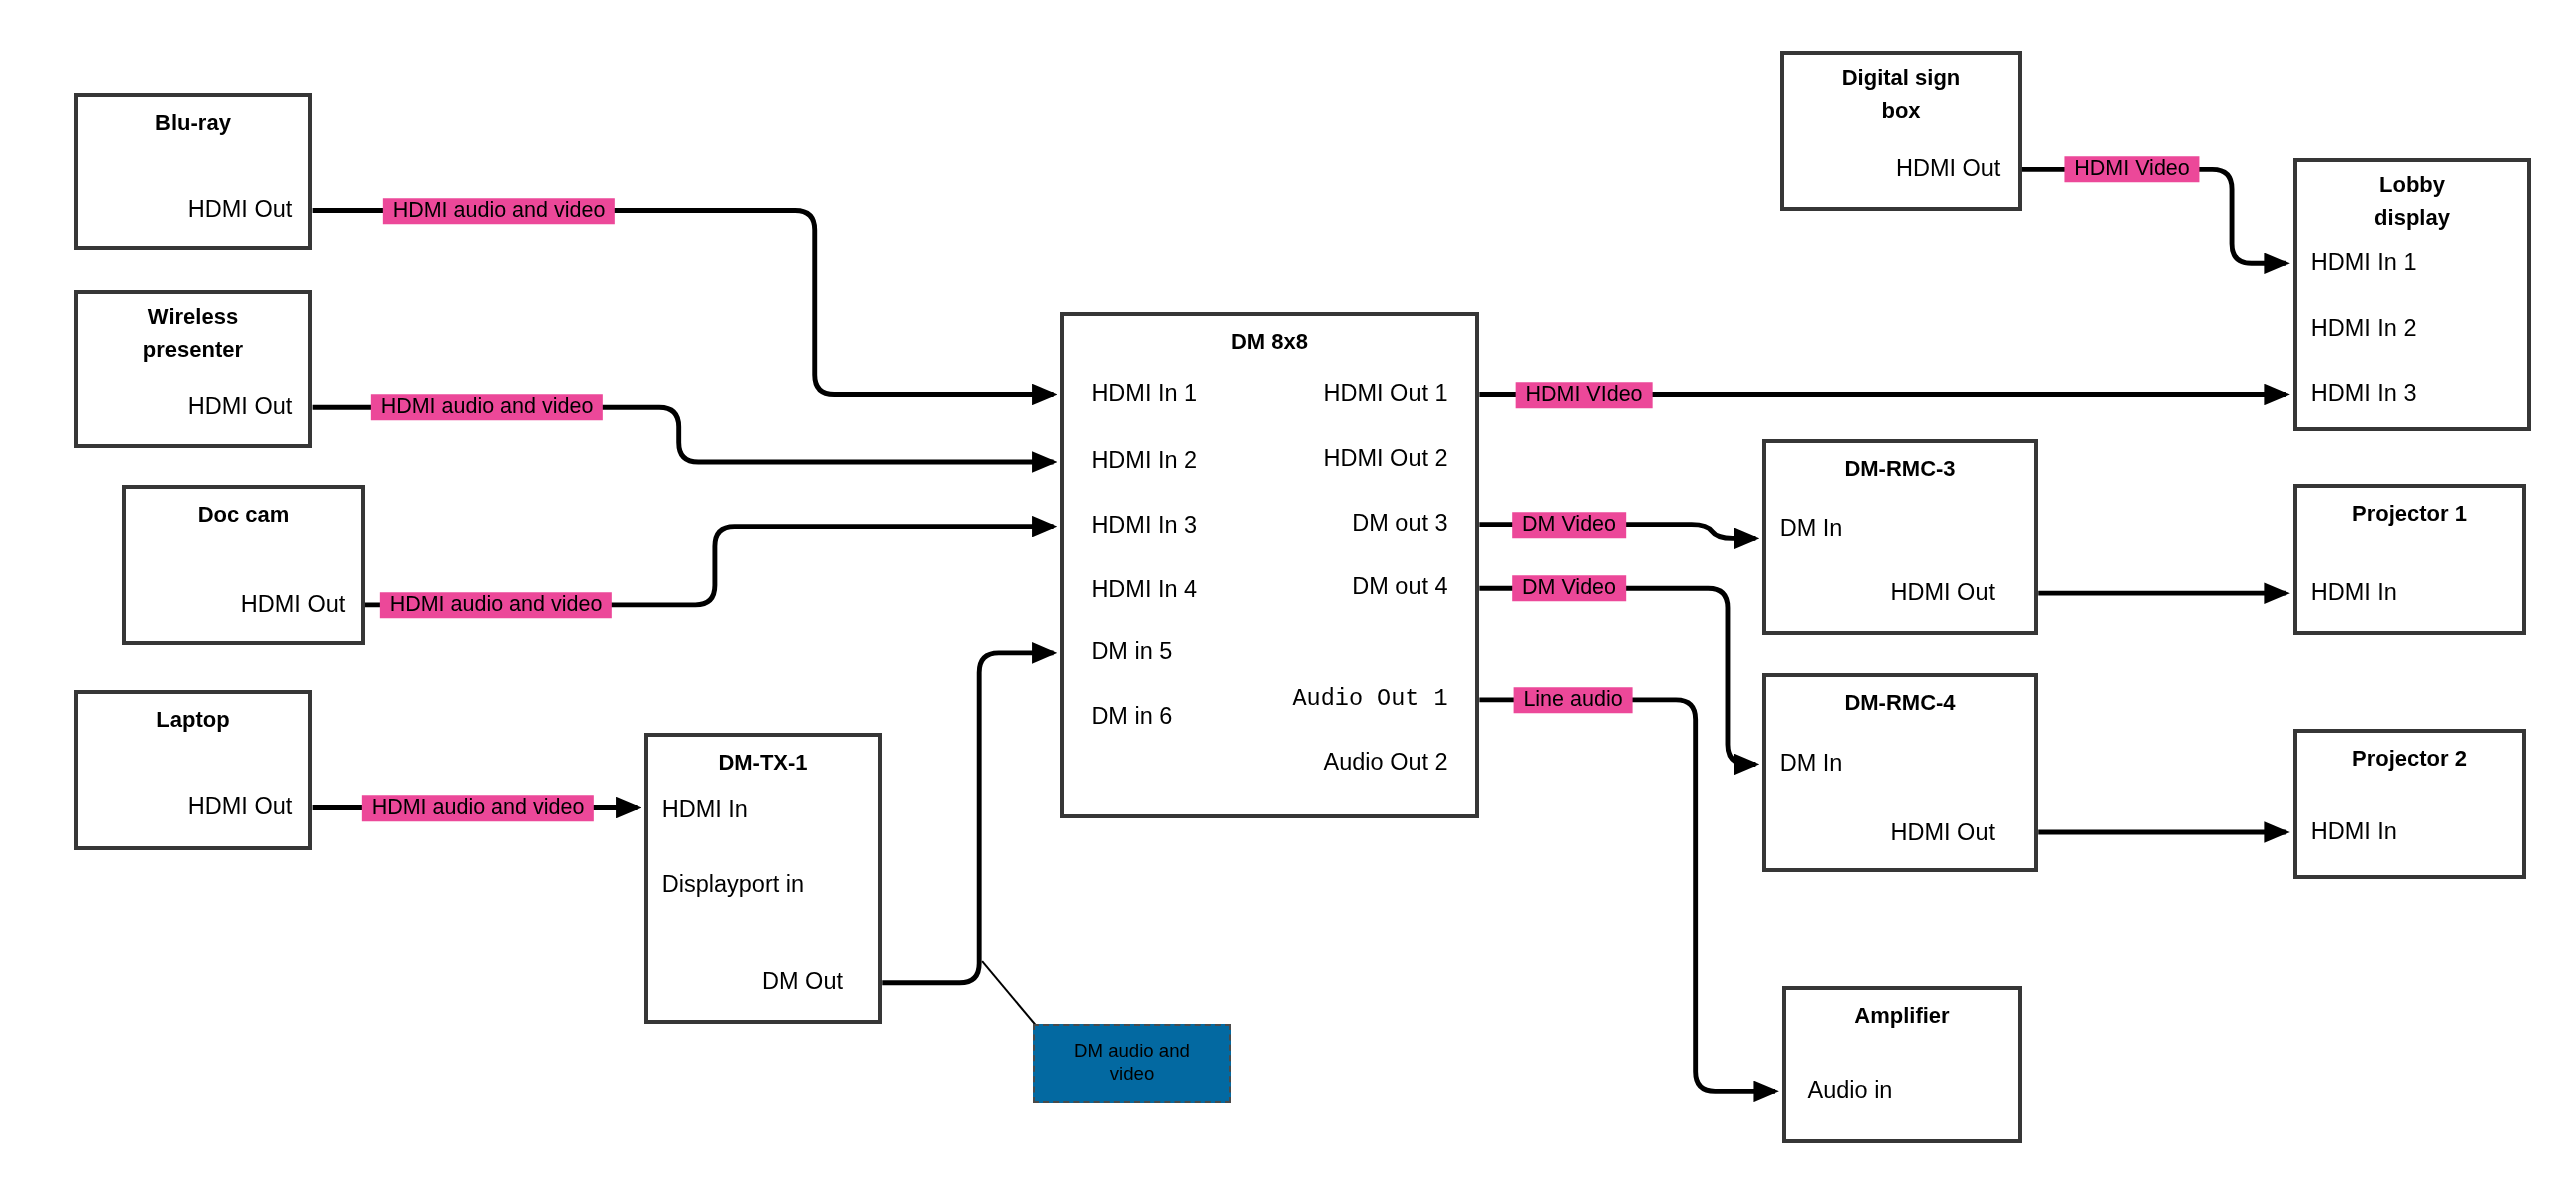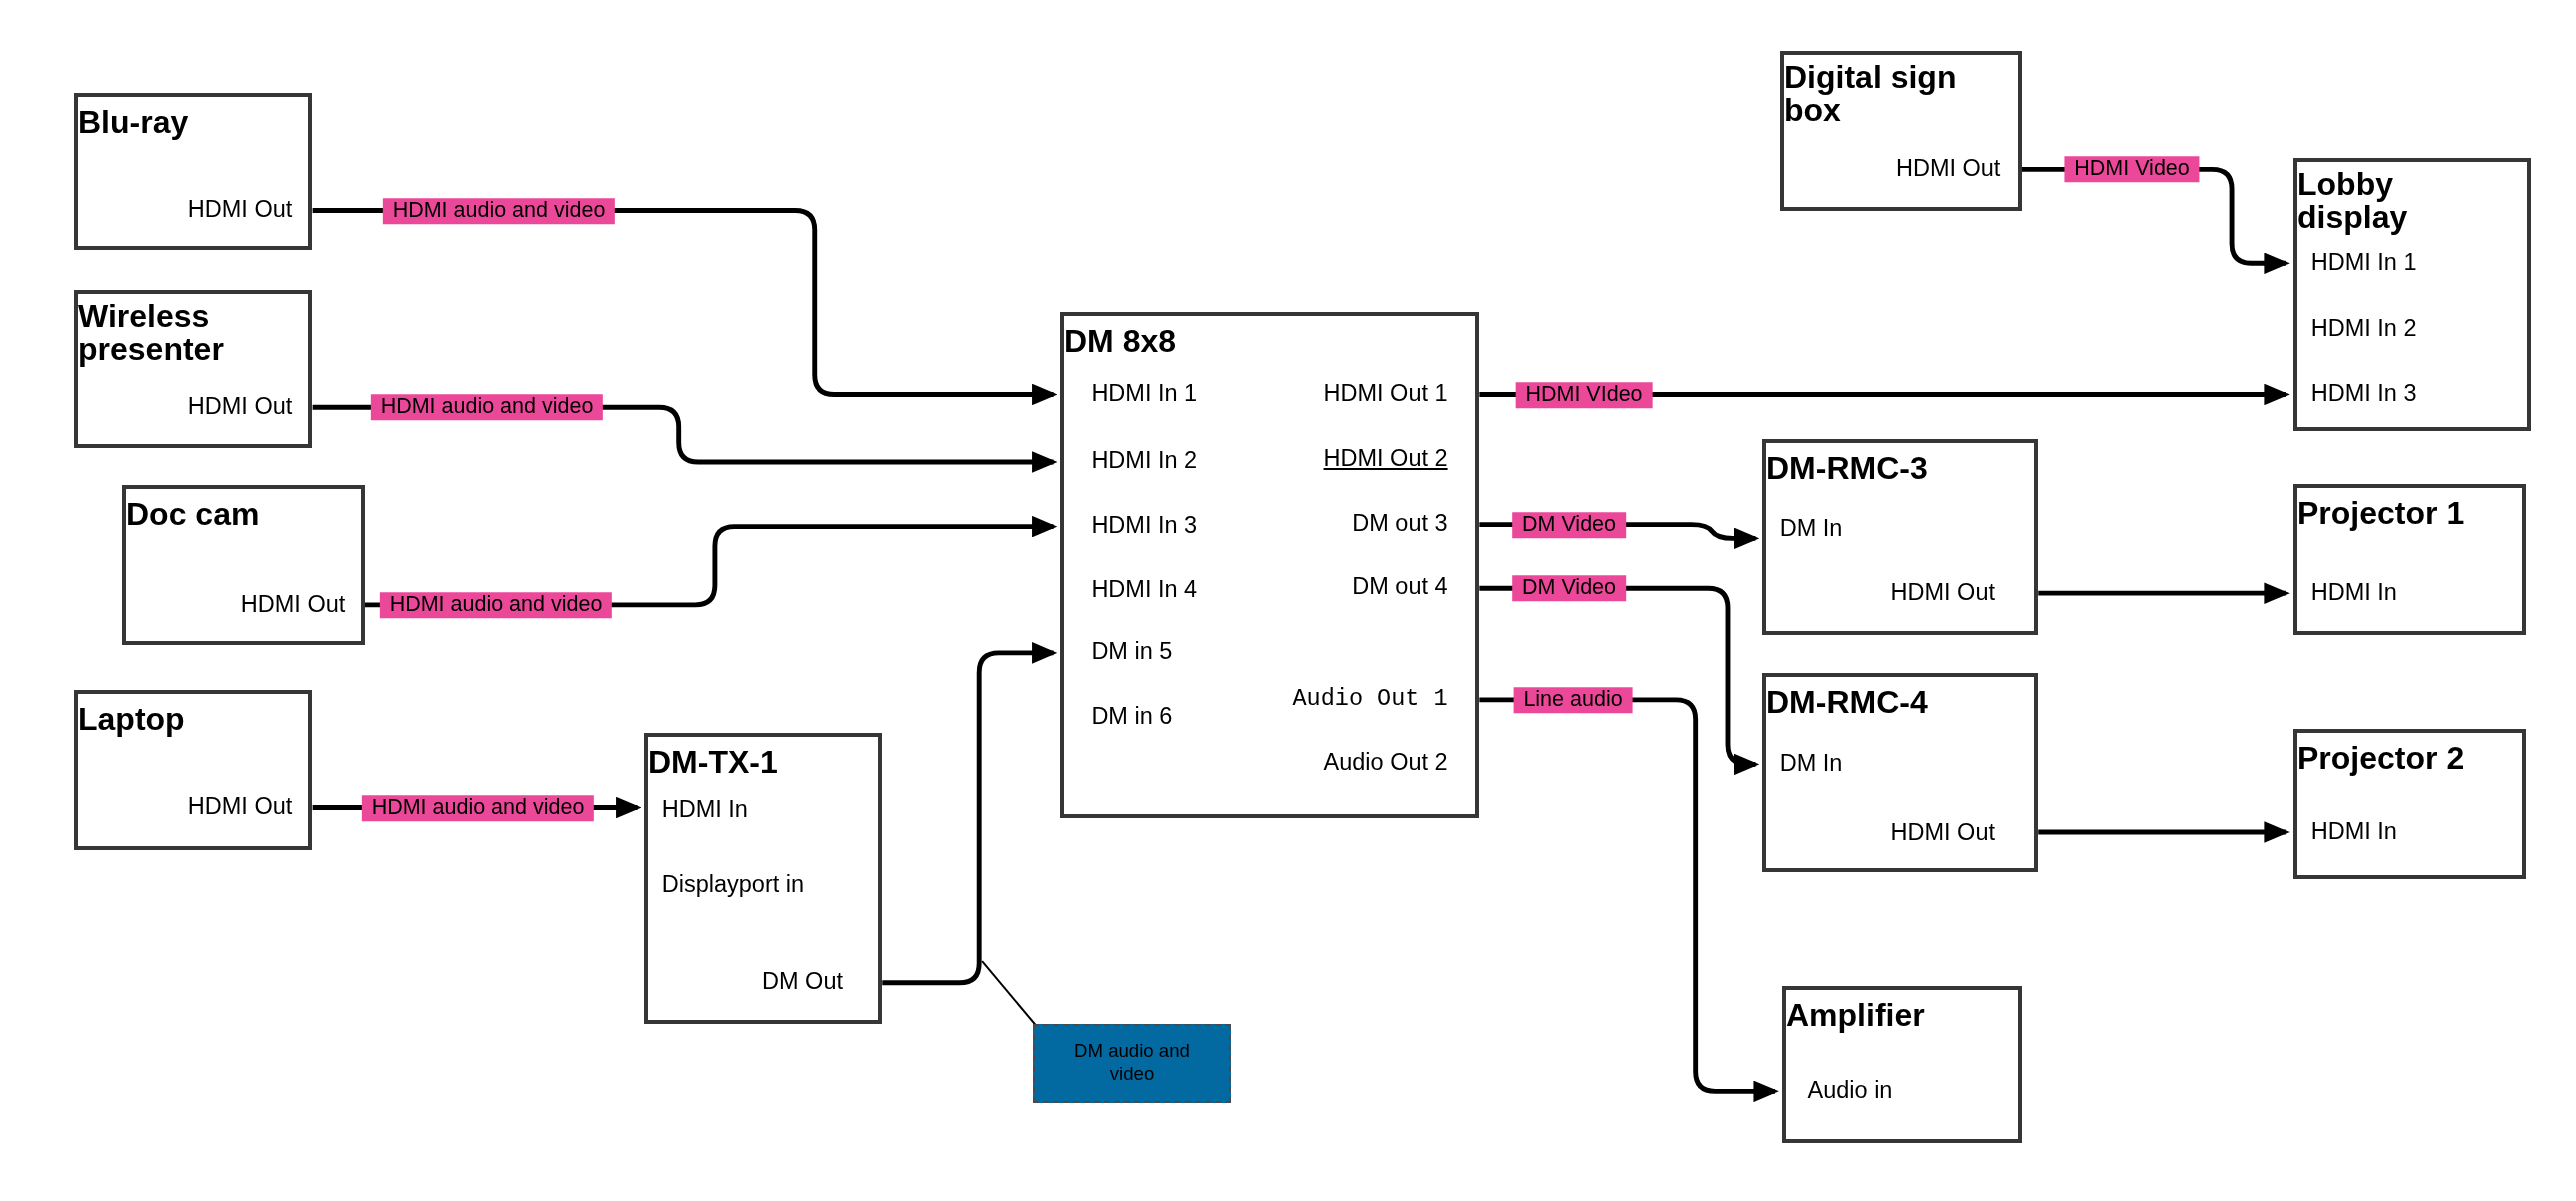--- a/index.html
+++ b/index.html
@@ -14,23 +14,23 @@
   #wires{position:absolute;left:0;top:0;z-index:1;}
   .node{
     position:absolute;
     box-sizing:border-box;
     border:4.9px solid #363636;
     background:#ffffff;
     z-index:2;
   }
   .node .t{
     font-weight:bold;
-    font-size:32px;
+    font-size:22px;
     line-height:33px;
-    text-align:left;
+    text-align:center;
     margin-top:8.8px;
     white-space:pre-line;
   }
   .p{
     position:absolute;
     font-size:23.5px;
     line-height:23.5px;
     white-space:nowrap;
   }
   .cl{
@@ -115,21 +115,21 @@
 
   <div class="node" style="left:1060px;top:312px;width:419px;height:506px;">
     <div class="t">DM 8x8</div>
     <div class="p" style="top:66px;left:27.4px;">HDMI In 1</div>
     <div class="p" style="top:133px;left:27.4px;">HDMI In 2</div>
     <div class="p" style="top:198px;left:27.4px;">HDMI In 3</div>
     <div class="p" style="top:262px;left:27.4px;">HDMI In 4</div>
     <div class="p" style="top:324px;left:27.4px;">DM in 5</div>
     <div class="p" style="top:389px;left:27.4px;">DM in 6</div>
     <div class="p" style="top:66px;right:27.4px;">HDMI Out 1</div>
-    <div class="p" style="top:131px;right:27.4px;text-decoration:underline;">HDMI Out 2</div>
+    <div class="p" style="top:131px;right:27.4px;">HDMI Out 2</div>
     <div class="p" style="top:196px;right:27.4px;">DM out 3</div>
     <div class="p" style="top:259px;right:27.4px;">DM out 4</div>
     <div class="p" style="top:371px;right:27.4px;font-family:Liberation Mono, monospace;">Audio Out 1</div>
     <div class="p" style="top:435px;right:27.4px;">Audio Out 2</div>
   </div>
 
   <div class="node" style="left:1780px;top:51px;width:242px;height:160px;">
     <div class="t" style="margin-top:5.9px;">Digital sign
 box</div>
     <div class="p" style="top:102px;right:17.6px;">HDMI Out</div>

